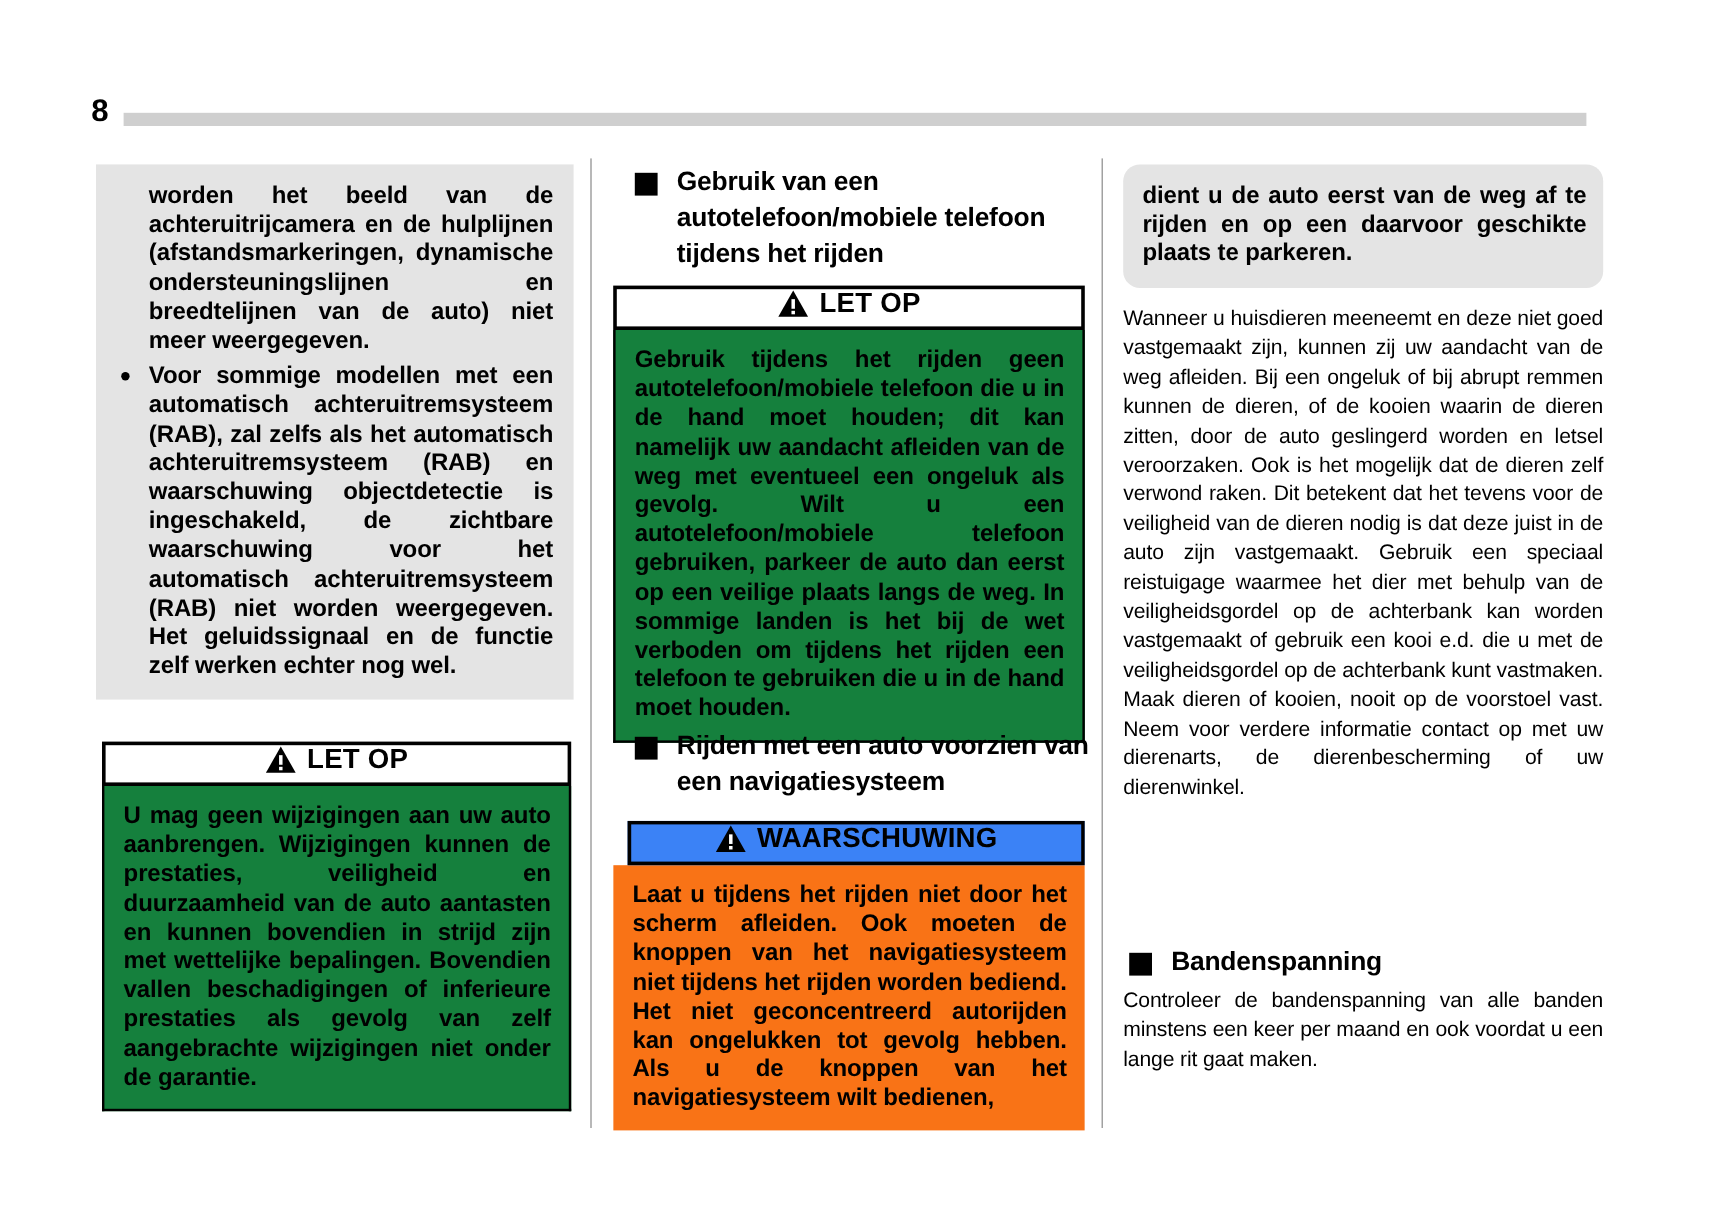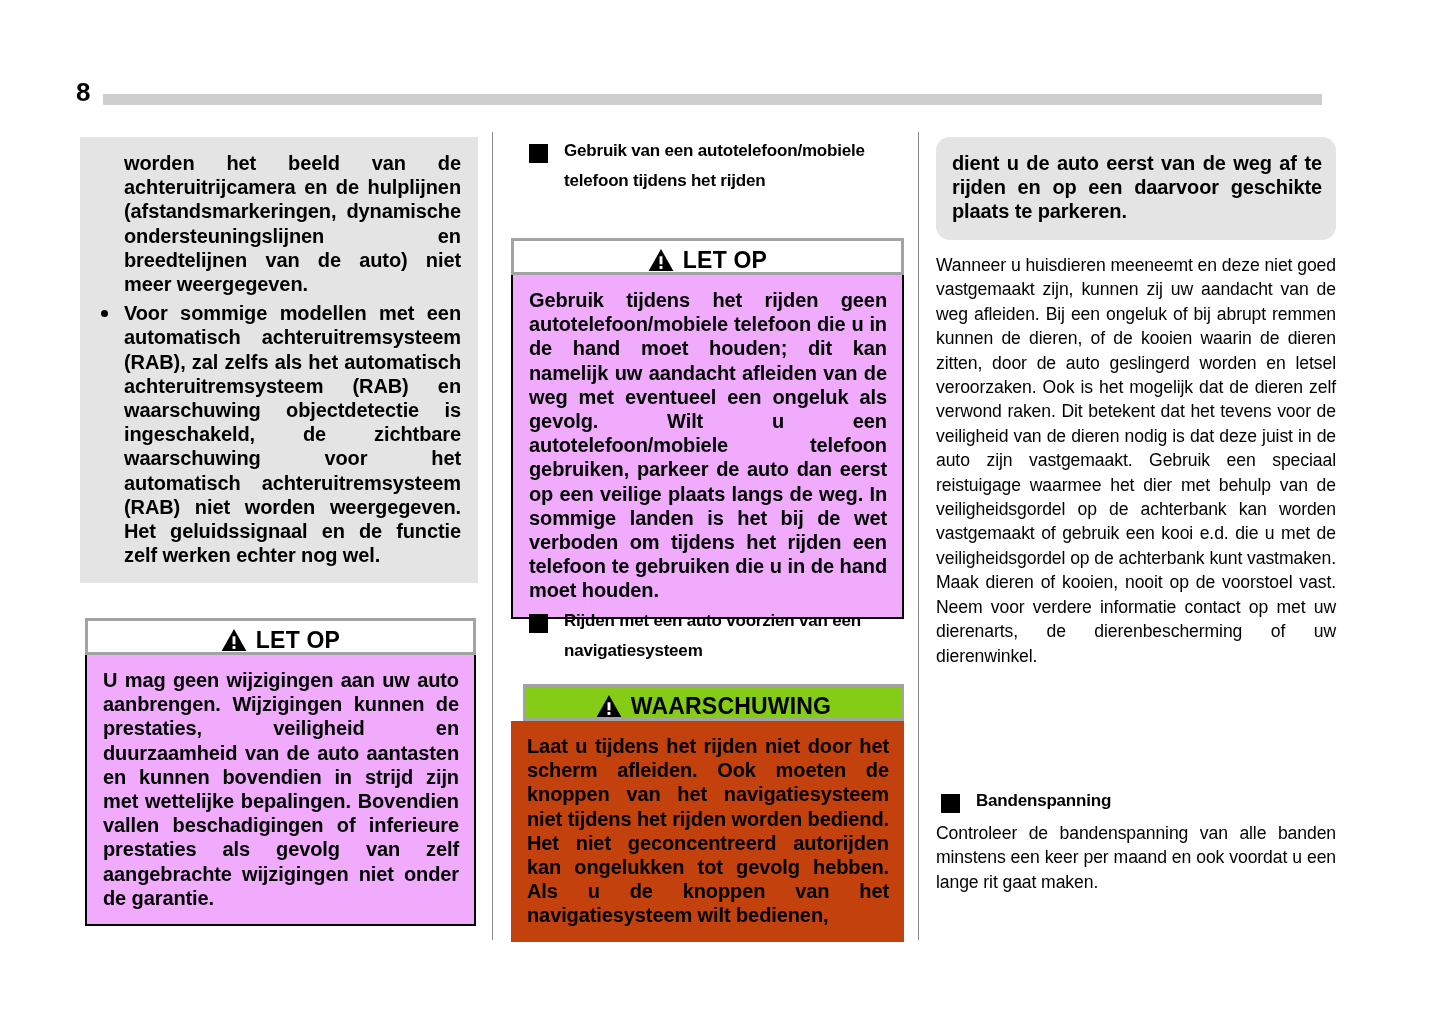--- a/index.html
+++ b/index.html
@@ -116,54 +116,54 @@
     width: 7px;
     height: 7px;
     border-radius: 50%;
     background: #000;
   }
 
   
   .warn-title {
     position: relative;
     box-sizing: border-box;
-    border: 3px solid #a3a3a3;
+    border: 3px solid #000000;
     height: 37px;
     display: flex;
-    align-items: flex-end;
+    align-items: flex-start;
     justify-content: center;
     background: #ffffff;
   }
-  .warn-title.shadedbar { background: #84cc16; margin-left: 12px; }
+  .warn-title.shadedbar { background: #3b82f6; margin-left: 12px; }
   .warn-title .tri-icon { margin-right: 9px; display:block; }
   .warn-title .label {
     font-size: 23px;
     font-weight: bold;
     letter-spacing: 0.2px;
     line-height: 23px;
   }
   .warn-body {
     box-sizing: border-box;
     border: 2px solid #000;
     border-top: none;
-    background: #f0abfc;
+    background: #15803d;
     padding: 13px 15px 14px 16px;
   }
   .warn-body.shadedbody {
-    background: #c2410c;
+    background: #f97316;
     border: none;
     padding: 13px 15px 14px 16px;
   }
   .warn-body .bold-body { margin: 0; }
 
   
   .sec-head {
     position: relative;
     padding-left: 40px;
-    font-size: 17px;
+    font-size: 22px;
     font-weight: bold;
     line-height: 30px;
     letter-spacing: -0.2px;
   }
   .sec-head .sq {
     position: absolute;
     left: 5px;
     top: 8px;
     width: 19px;
     height: 19px;

